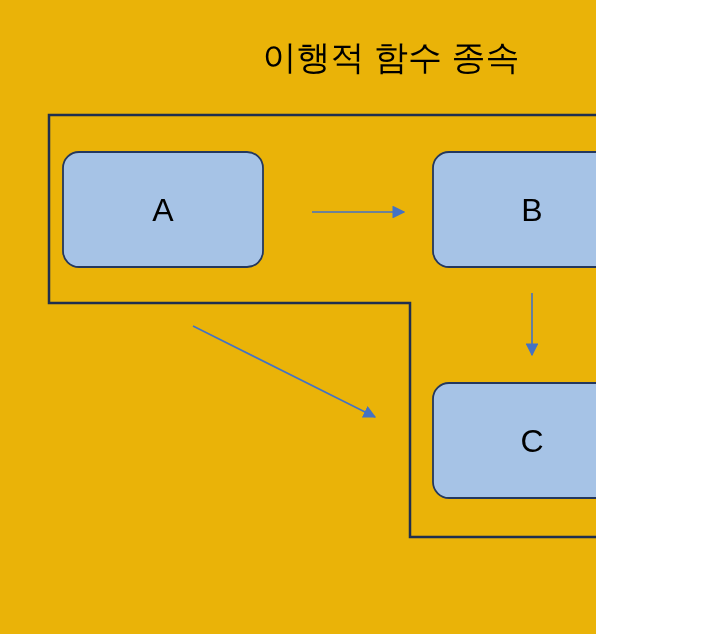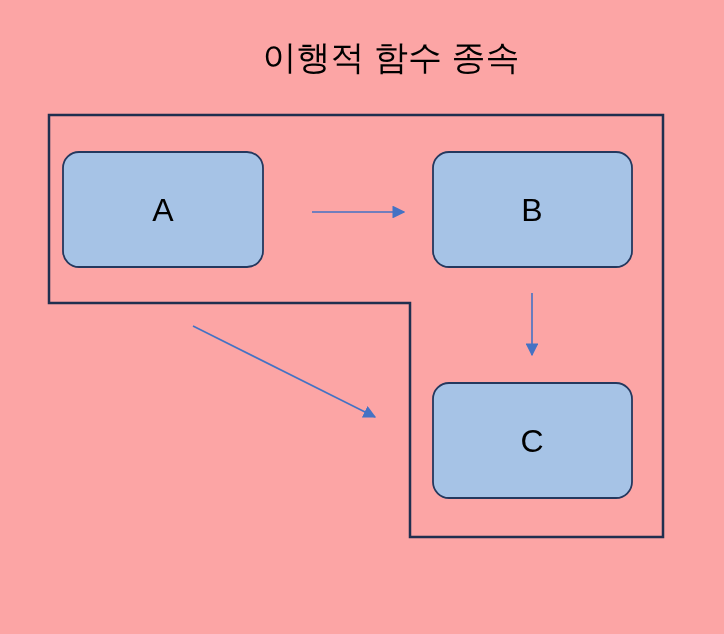--- a/index.html
+++ b/index.html
@@ -3,23 +3,23 @@
 <meta charset="utf-8">
 <style>
   html, body {
     margin: 0;
     padding: 0;
     background: #ffffff;
     font-family: "Liberation Sans", "DejaVu Sans", sans-serif;
   }
   .canvas {
     position: relative;
-    width: 724px;
+    width: 596px;
     height: 634px;
-    background: #fca5a5;
+    background: #eab308;
     overflow: hidden;
   }
   svg { display: block; }
   .title-text {
     font-family: "Liberation Sans", "DejaVu Sans", sans-serif;
     font-size: 34px;
     font-weight: 400;
   }
   .node-label {
     font-family: "Liberation Sans", "DejaVu Sans", sans-serif;

